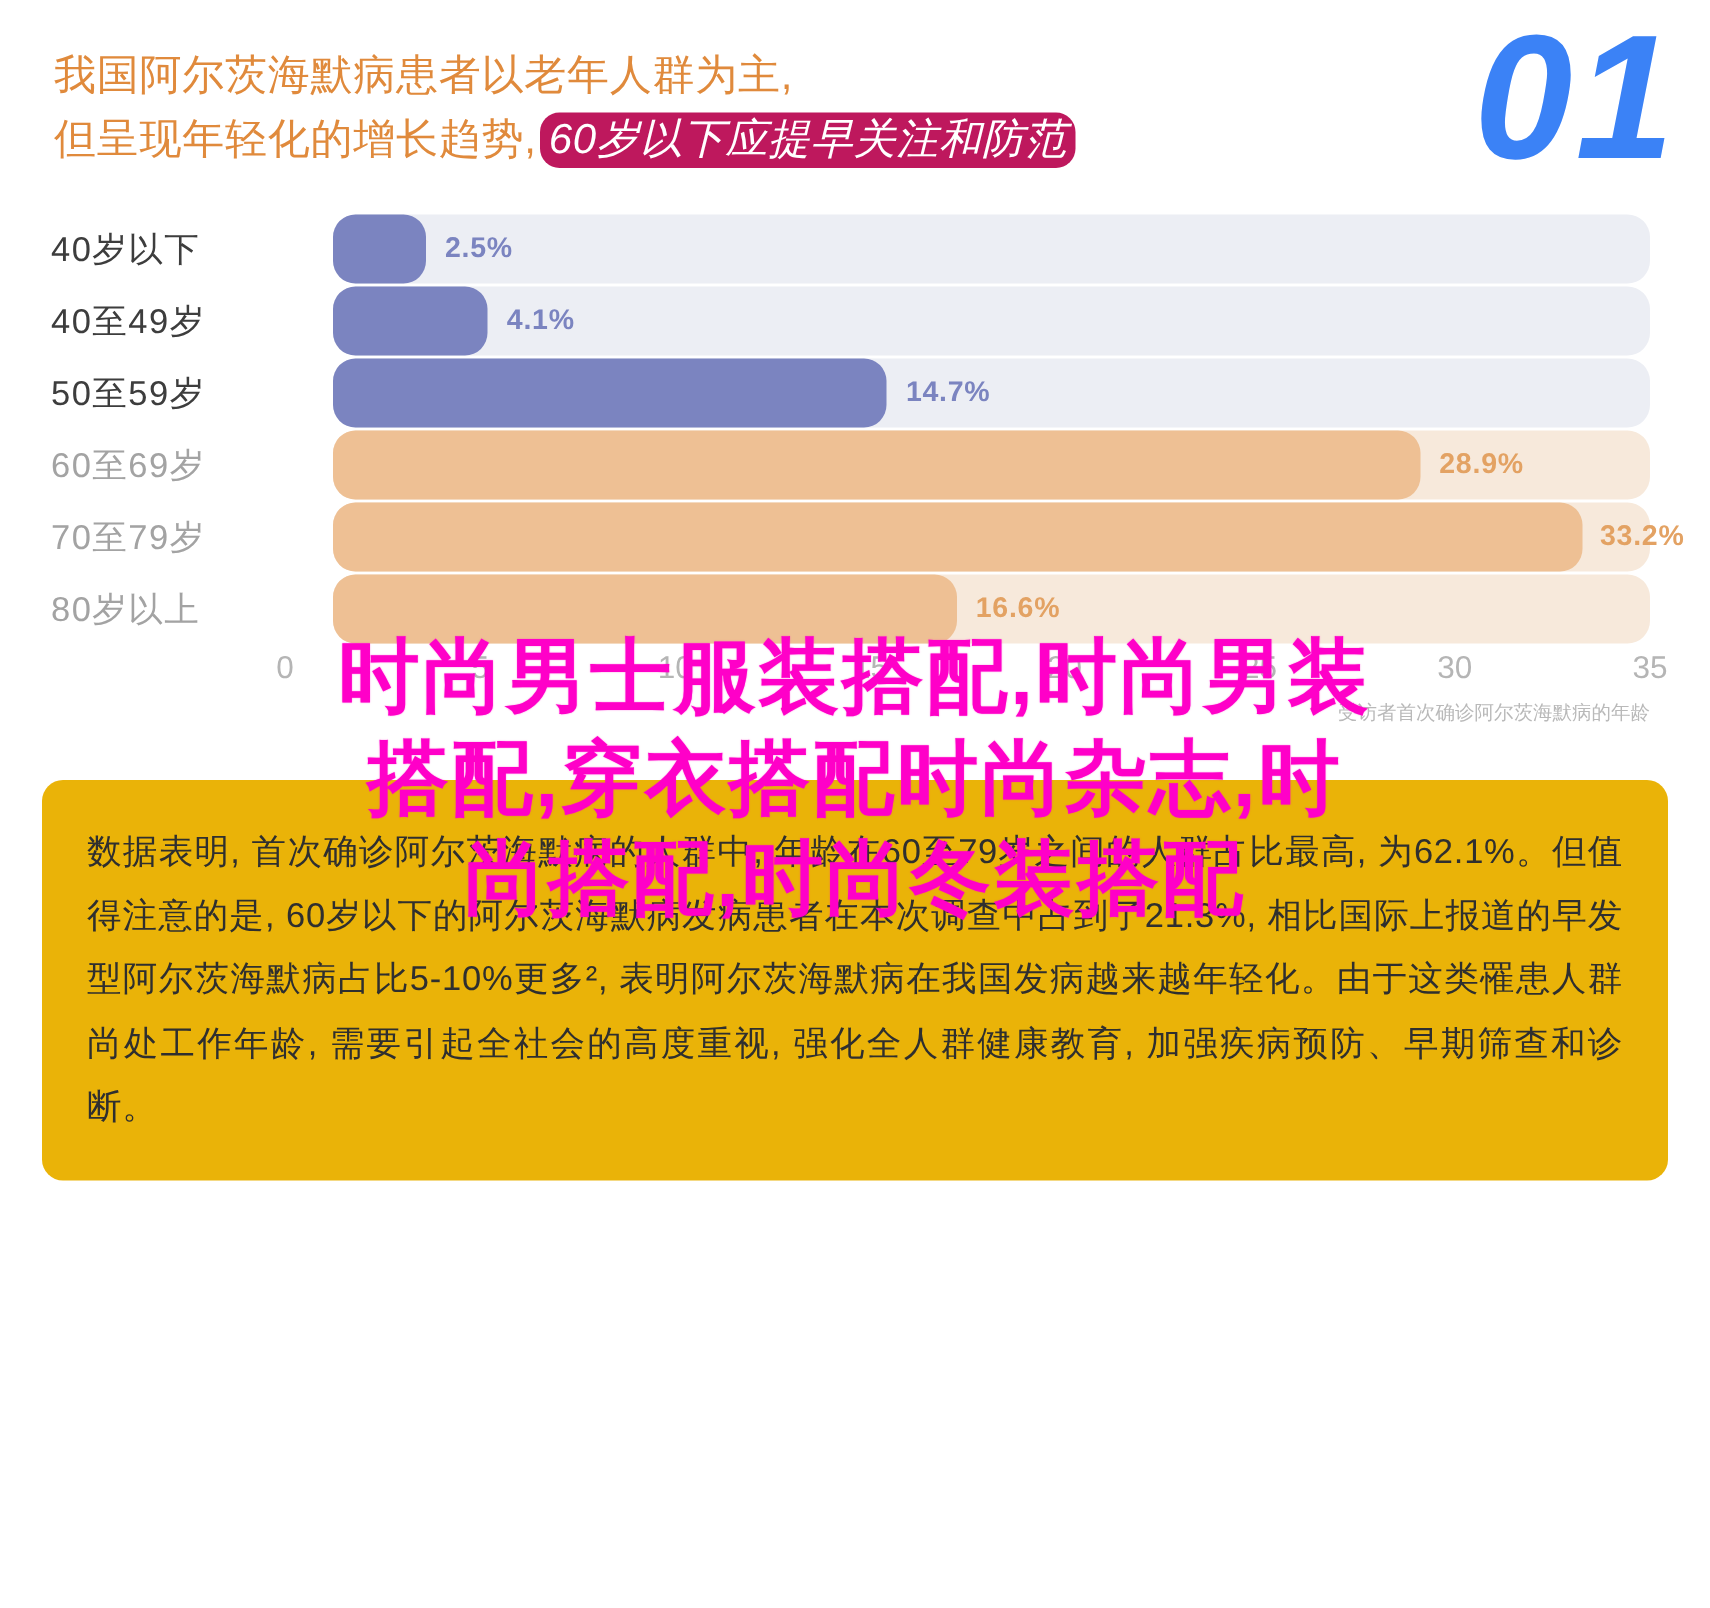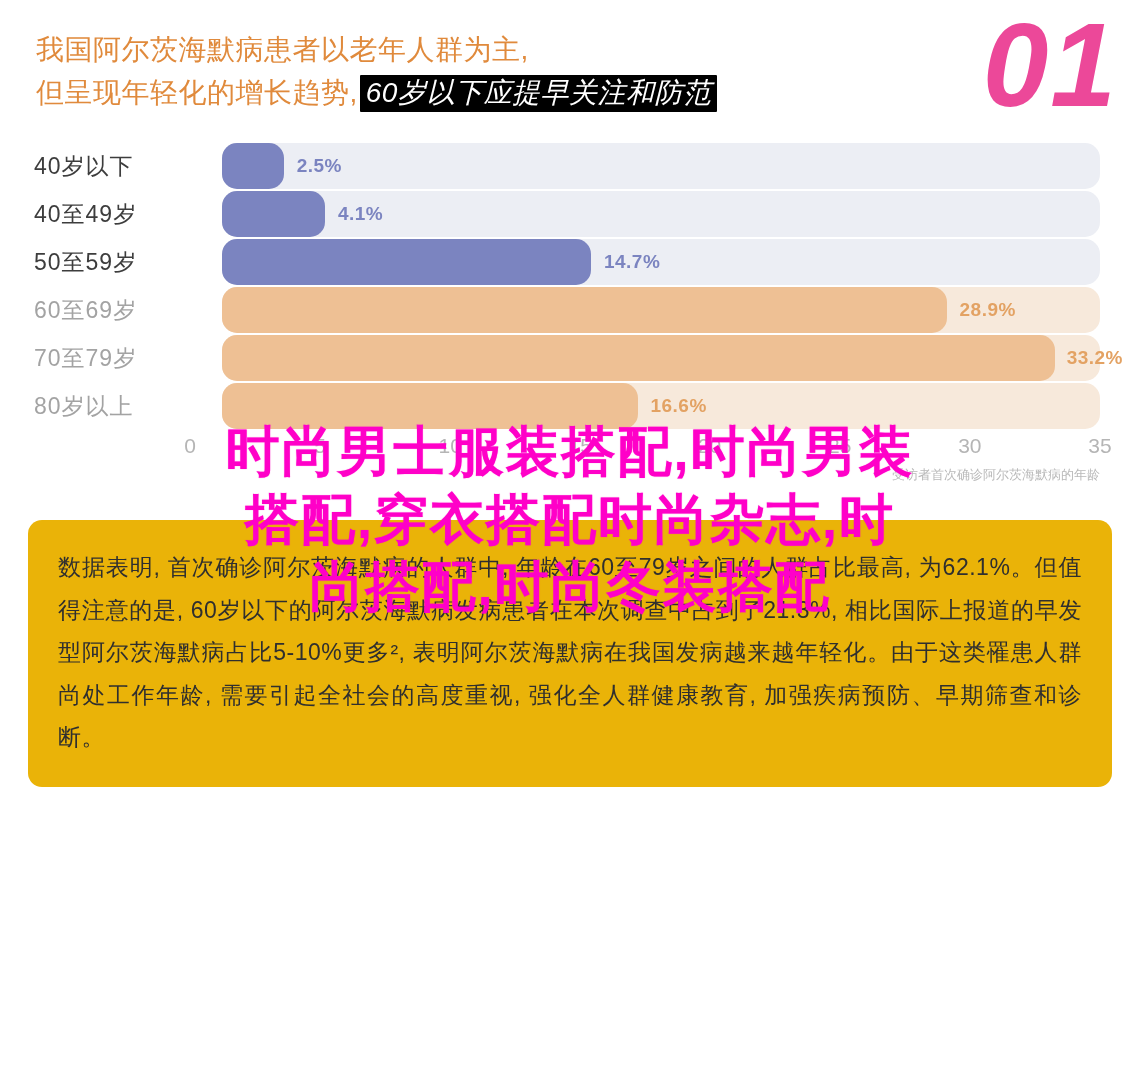--- a/index.html
+++ b/index.html
@@ -21,40 +21,40 @@
     padding: 28px 36px 10px 36px;
     height: 130px;
     box-sizing: border-box;
   }
   .big-number {
     position: absolute;
     right: 22px;
     top: 6px;
     font-size: 118px;
     font-weight: bold;
-    color: #ec4899;
+    color: #3b82f6;
     line-height: 1;
     letter-spacing: 2px;
     font-style: italic;
     font-family: "Liberation Sans", sans-serif;
     user-select: none;
   }
   .title-line {
     font-size: 28px;
     font-weight: normal;
     color: #e08a3c;
     line-height: 1.55;
     letter-spacing: 0.5px;
     white-space: nowrap;
   }
   .title-hl {
-    background: #000000;
+    background: #be185d;
     color: #ffffff;
     padding: 2px 6px 4px 6px;
-    border-radius: 1px;
+    border-radius: 13px;
     font-style: italic;
     margin-left: 2px;
   }
 
   
   .chart {
     position: relative;
     margin: 16px 40px 0 30px;
   }
   .row {

